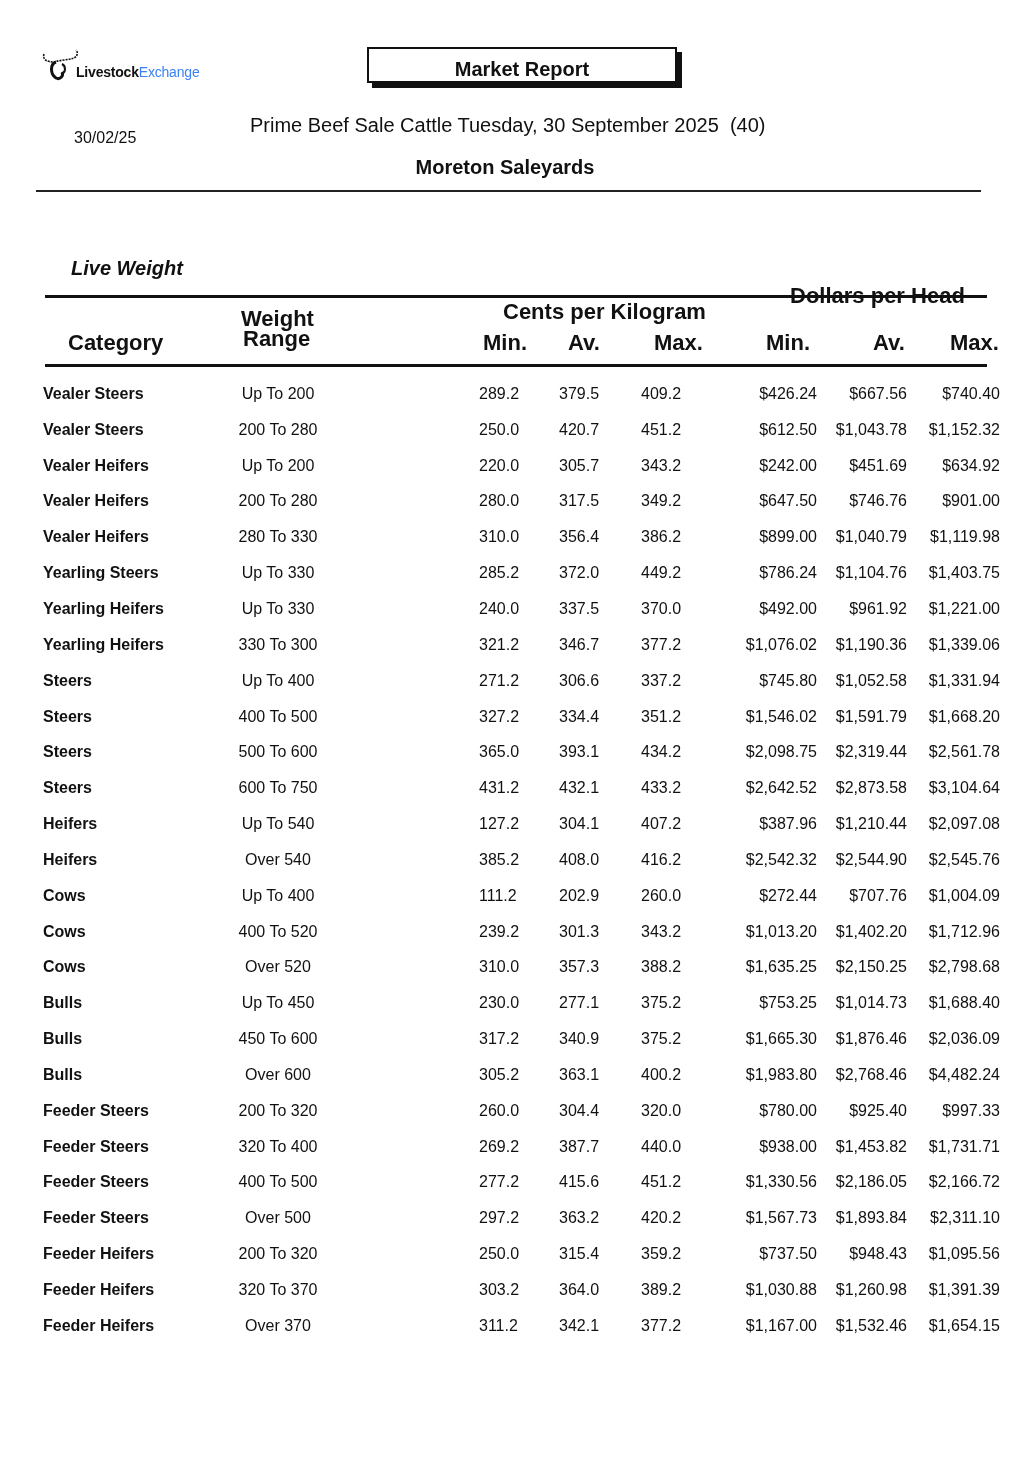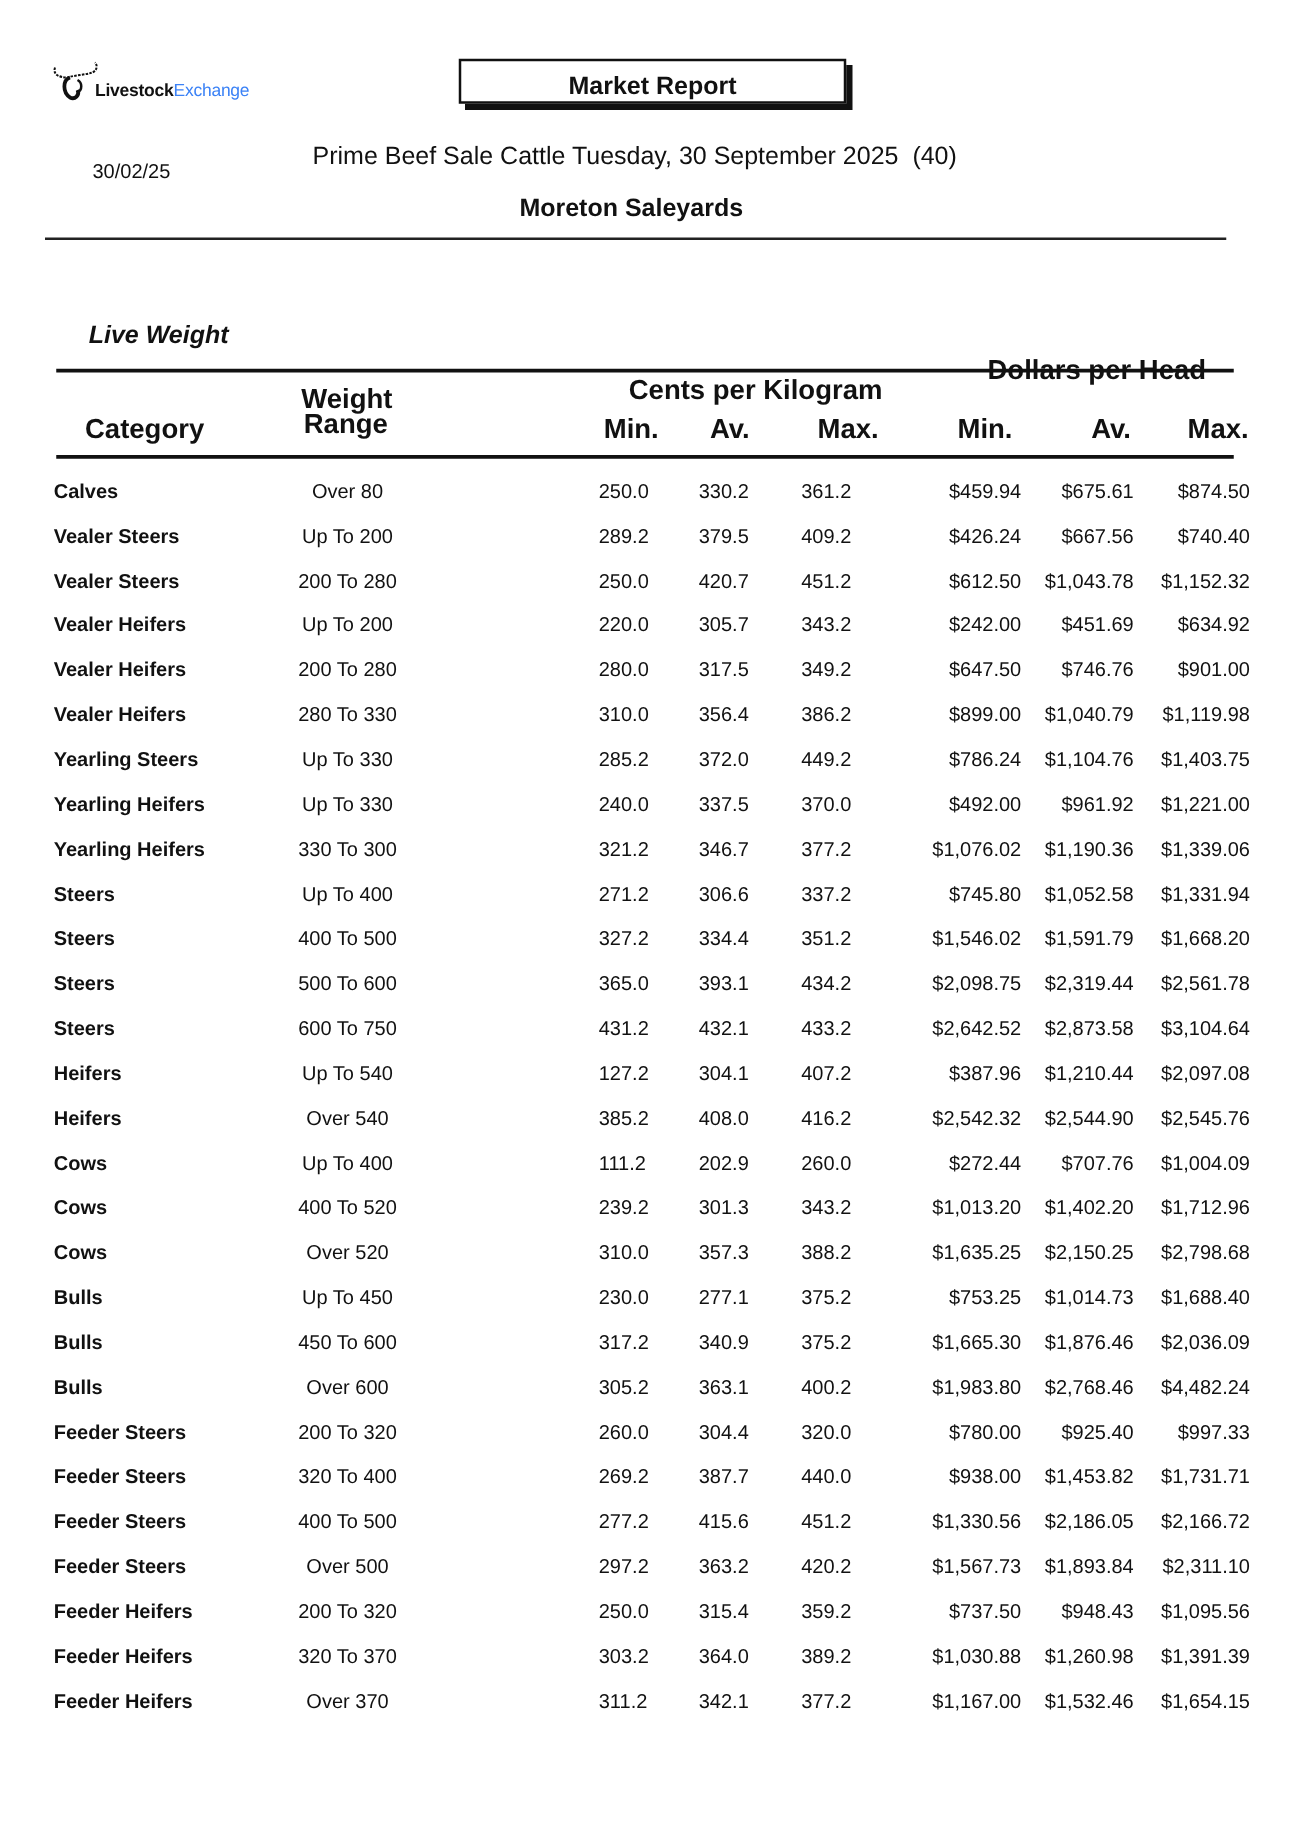--- a/index.html
+++ b/index.html
@@ -67,31 +67,20 @@
 <div class="h" style="left:568px; top:330px;">Av.</div>
 <div class="h" style="left:654px; top:330px;">Max.</div>
 <div class="h" style="left:766px; top:330px;">Min.</div>
 <div class="h" style="left:873px; top:330px;">Av.</div>
 <div class="h" style="left:950px; top:330px;">Max.</div>
 <div class="hdr-rule2"></div>
 
 <table class="data">
   <tbody id="rows">
       <tr>
-        <td class="cat">Calves</td>
-        <td class="rng">Over 80</td>
-        <td class="gap"></td>
-        <td class="c1">250.0</td>
-        <td class="c2">330.2</td>
-        <td class="c3">361.2</td>
-        <td class="d1">$459.94</td>
-        <td class="d2">$675.61</td>
-        <td class="d3">$874.50</td>
-      </tr>
-      <tr>
         <td class="cat">Vealer Steers</td>
         <td class="rng">Up To 200</td>
         <td class="gap"></td>
         <td class="c1">289.2</td>
         <td class="c2">379.5</td>
         <td class="c3">409.2</td>
         <td class="d1">$426.24</td>
         <td class="d2">$667.56</td>
         <td class="d3">$740.40</td>
       </tr>

